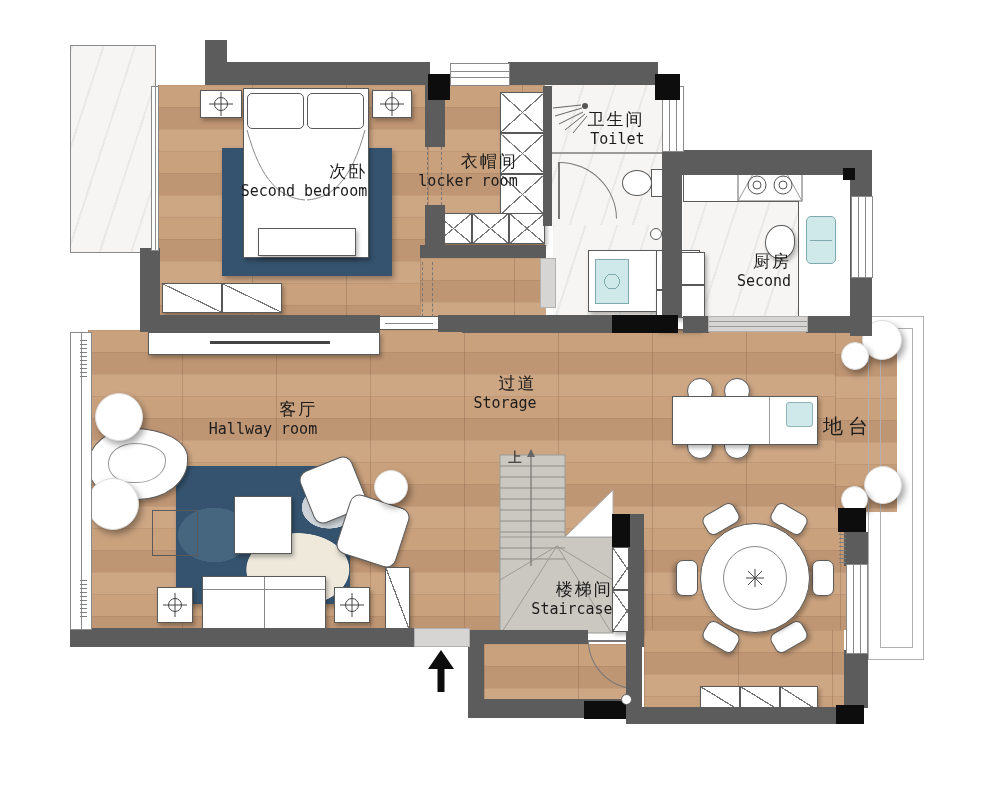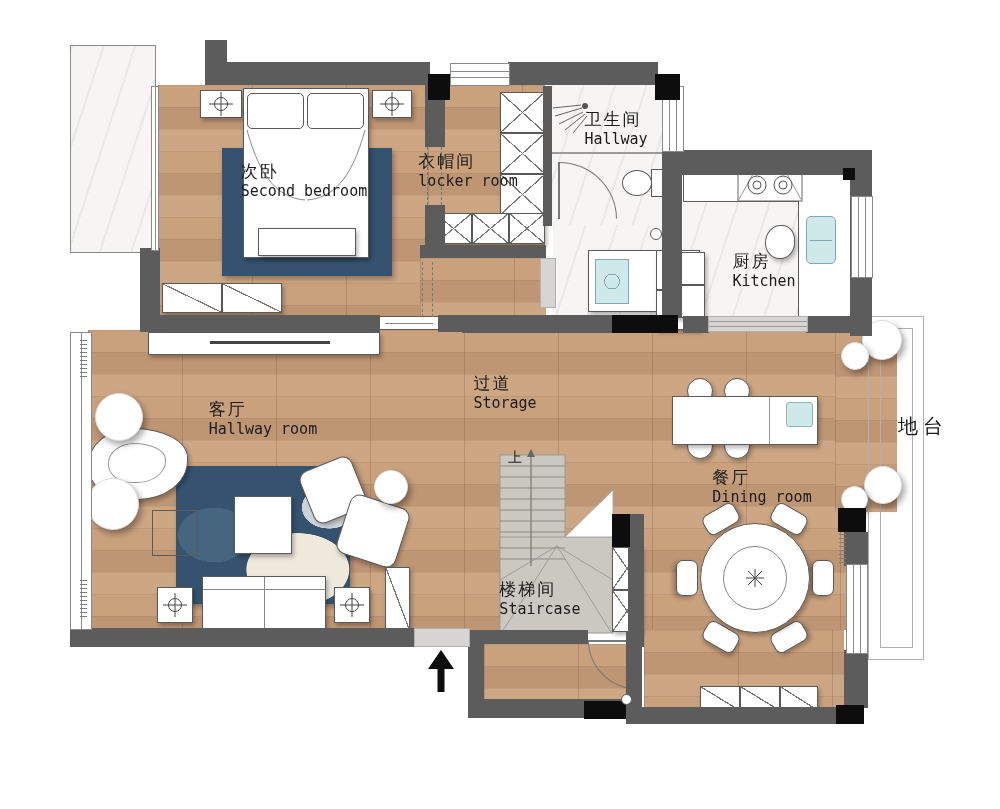--- a/index.html
+++ b/index.html
@@ -34,21 +34,21 @@
     linear-gradient(to bottom right,transparent calc(50% - .6px),#777 calc(50% - .6px) calc(50% + .6px),transparent calc(50% + .6px))}
   .dcell{background-image:
     linear-gradient(to top right,transparent calc(50% - .6px),#777 calc(50% - .6px) calc(50% + .6px),transparent calc(50% + .6px))}
   .plant{position:absolute;border-radius:50%;background:#fff;border:1px solid #ddd;
     box-shadow:3px 4px 6px rgba(0,0,0,.35);z-index:27}
   .rug{position:absolute;z-index:6;box-shadow:2px 3px 5px rgba(0,0,0,.3)}
   .threshold{position:absolute;background:#d6d5d3;border:1px solid #b2b1af;z-index:31;box-sizing:border-box}
   .dash-v{position:absolute;width:1px;border-left:1px dashed #777;z-index:29}
   .squig{position:absolute;width:7px;z-index:33;
     background:repeating-linear-gradient(180deg,#7d7d7d 0 1px,transparent 1px 4px)}
-  .label{position:absolute;transform:translateX(-50%);text-align:left;white-space:nowrap;z-index:40;line-height:1.3}
+  .label{position:absolute;transform:translateX(-50%);text-align:right;white-space:nowrap;z-index:40;line-height:1.3}
   .label .zh{display:block;font-size:17px;letter-spacing:2px}
   .label .en{display:block;font-size:15px}
   .label-big .zh{font-size:20px;letter-spacing:5px}
   .label-sm{font-size:14px;z-index:40}
   svg{display:block}
 </style>
 </head>
 <body>
 
 <div id="plan">
@@ -275,39 +275,35 @@
   <div class="label" style="left:468px;top:150px">
     <span class="zh">衣帽间</span>
     <span class="en">locker room</span>
   </div>
   <div class="label" style="left:304px;top:160px">
     <span class="zh">次卧</span>
     <span class="en">Second bedroom</span>
   </div>
   <div class="label" style="left:616px;top:108px">
     <span class="zh">卫生间</span>
-    <span class="en">Hallway</span>
+    <span class="en">Toilet</span>
   </div>
   <div class="label" style="left:764px;top:250px">
     <span class="zh">厨房</span>
-    <span class="en">Kitchen</span>
+    <span class="en">Second</span>
   </div>
   <div class="label" style="left:505px;top:372px">
     <span class="zh">过道</span>
     <span class="en">Storage</span>
   </div>
   <div class="label" style="left:263px;top:398px">
     <span class="zh">客厅</span>
     <span class="en">Hallway room</span>
   </div>
-  <div class="label" style="left:762px;top:466px">
-    <span class="zh">餐厅</span>
-    <span class="en">Dining room</span>
-  </div>
-  <div class="label label-big" style="left:923px;top:413px">
+  <div class="label label-big" style="left:848px;top:413px">
     <span class="zh">地台</span>
   </div>
-  <div class="label" style="left:540px;top:578px">
+  <div class="label" style="left:572px;top:578px">
     <span class="zh">楼梯间</span>
     <span class="en">Staircase</span>
   </div>
 
 </div>
 
 </body></html>

